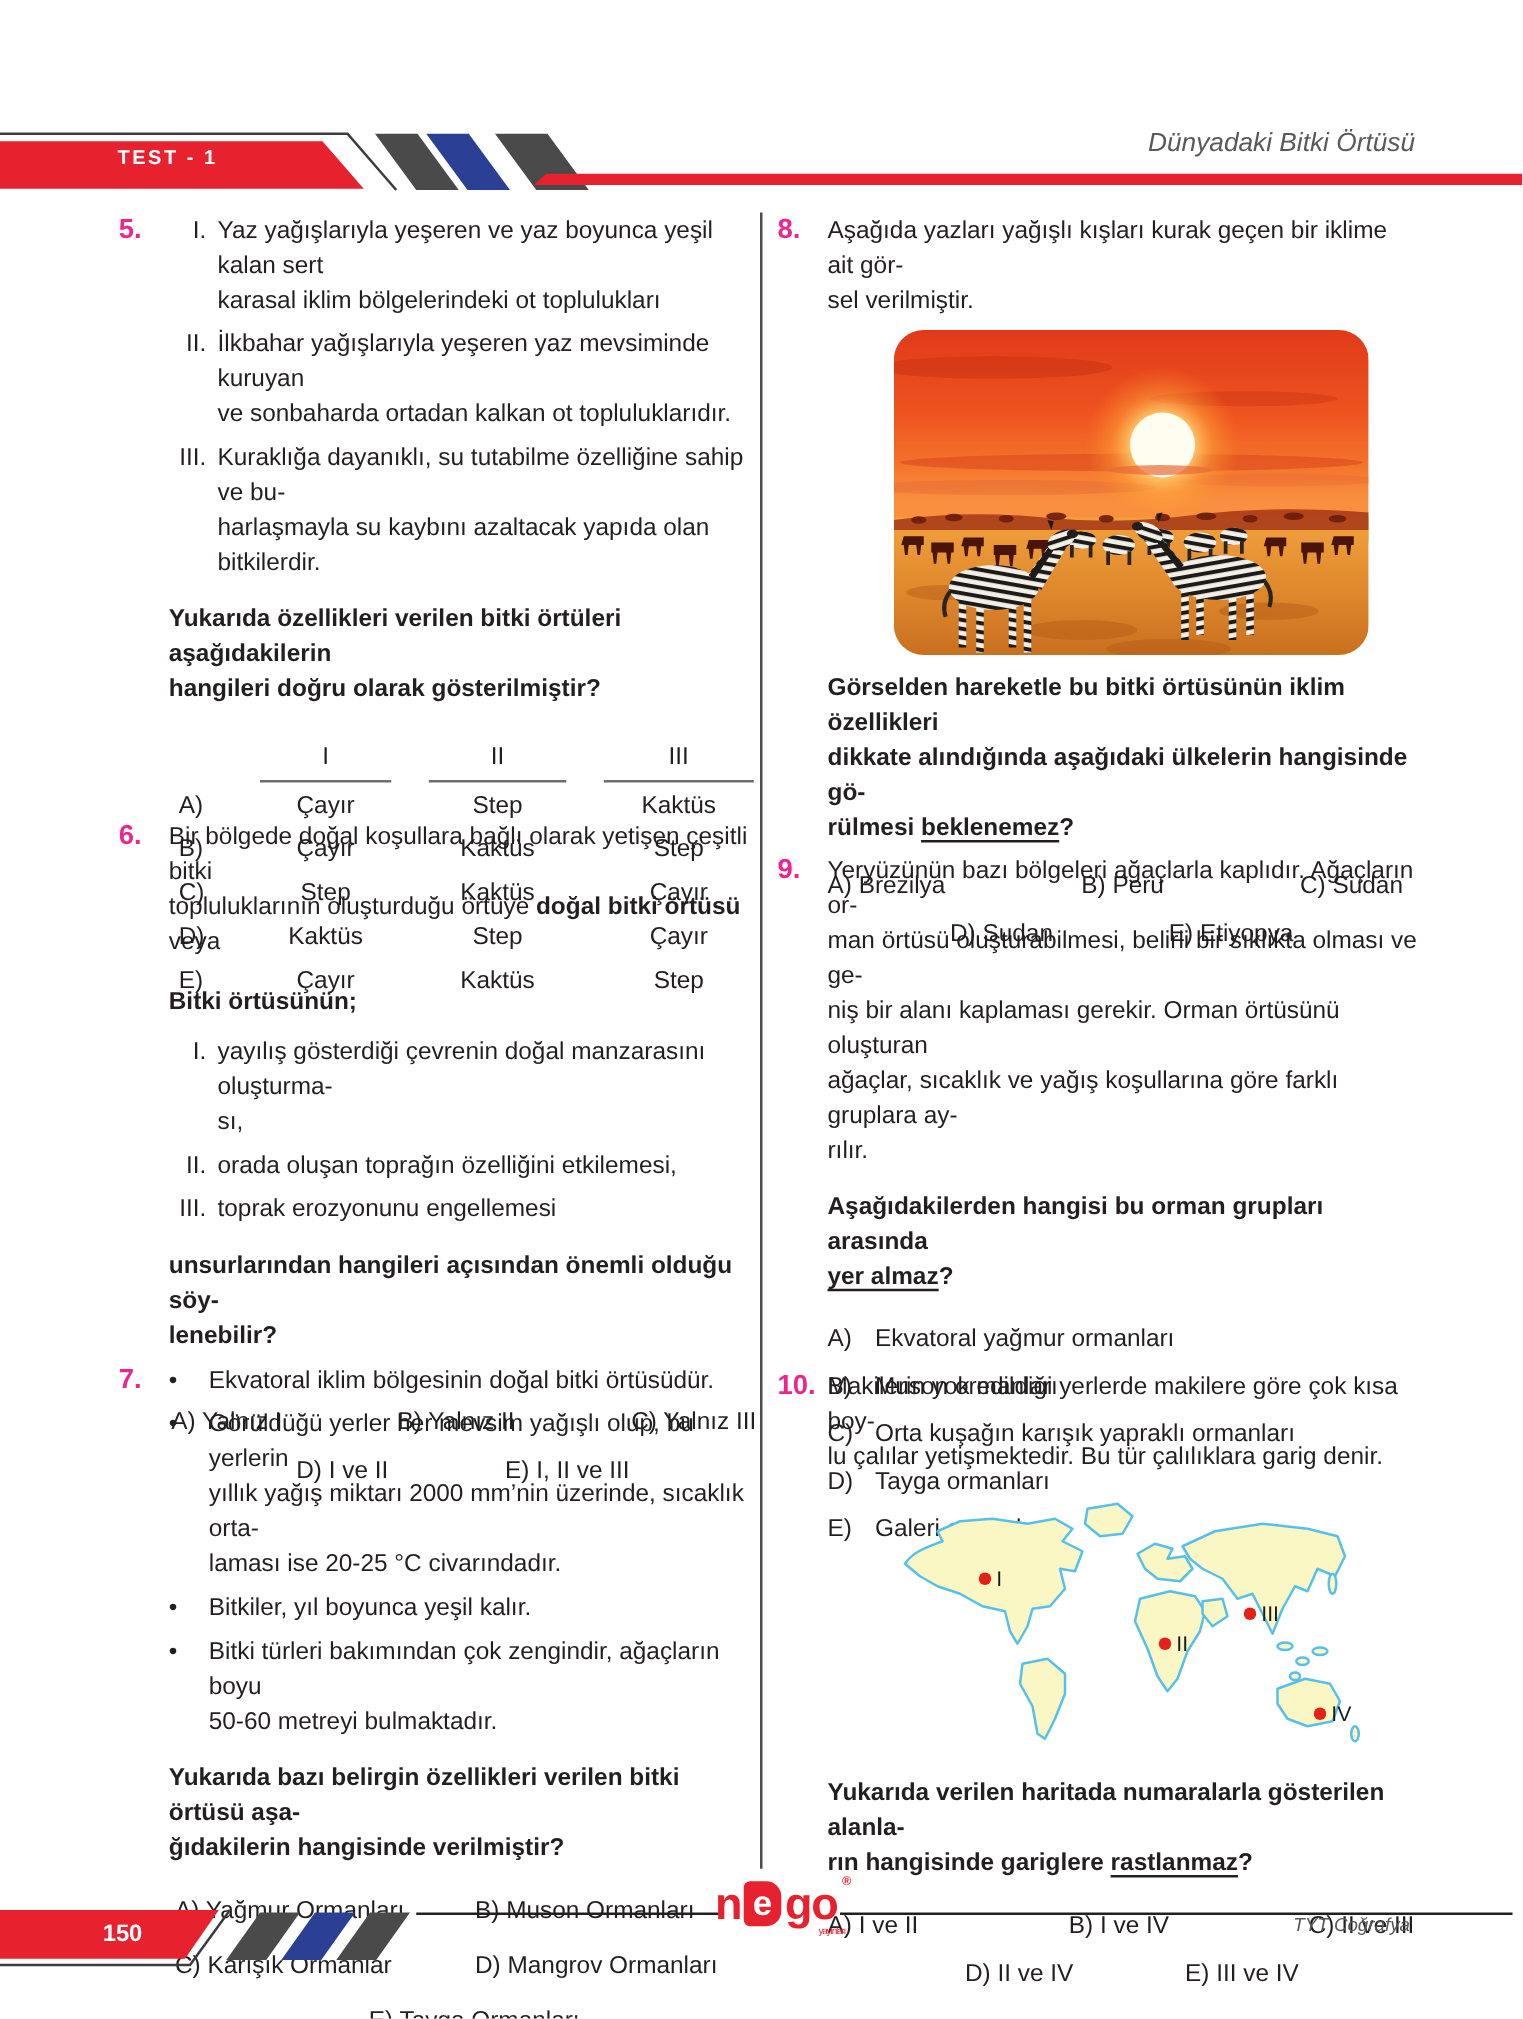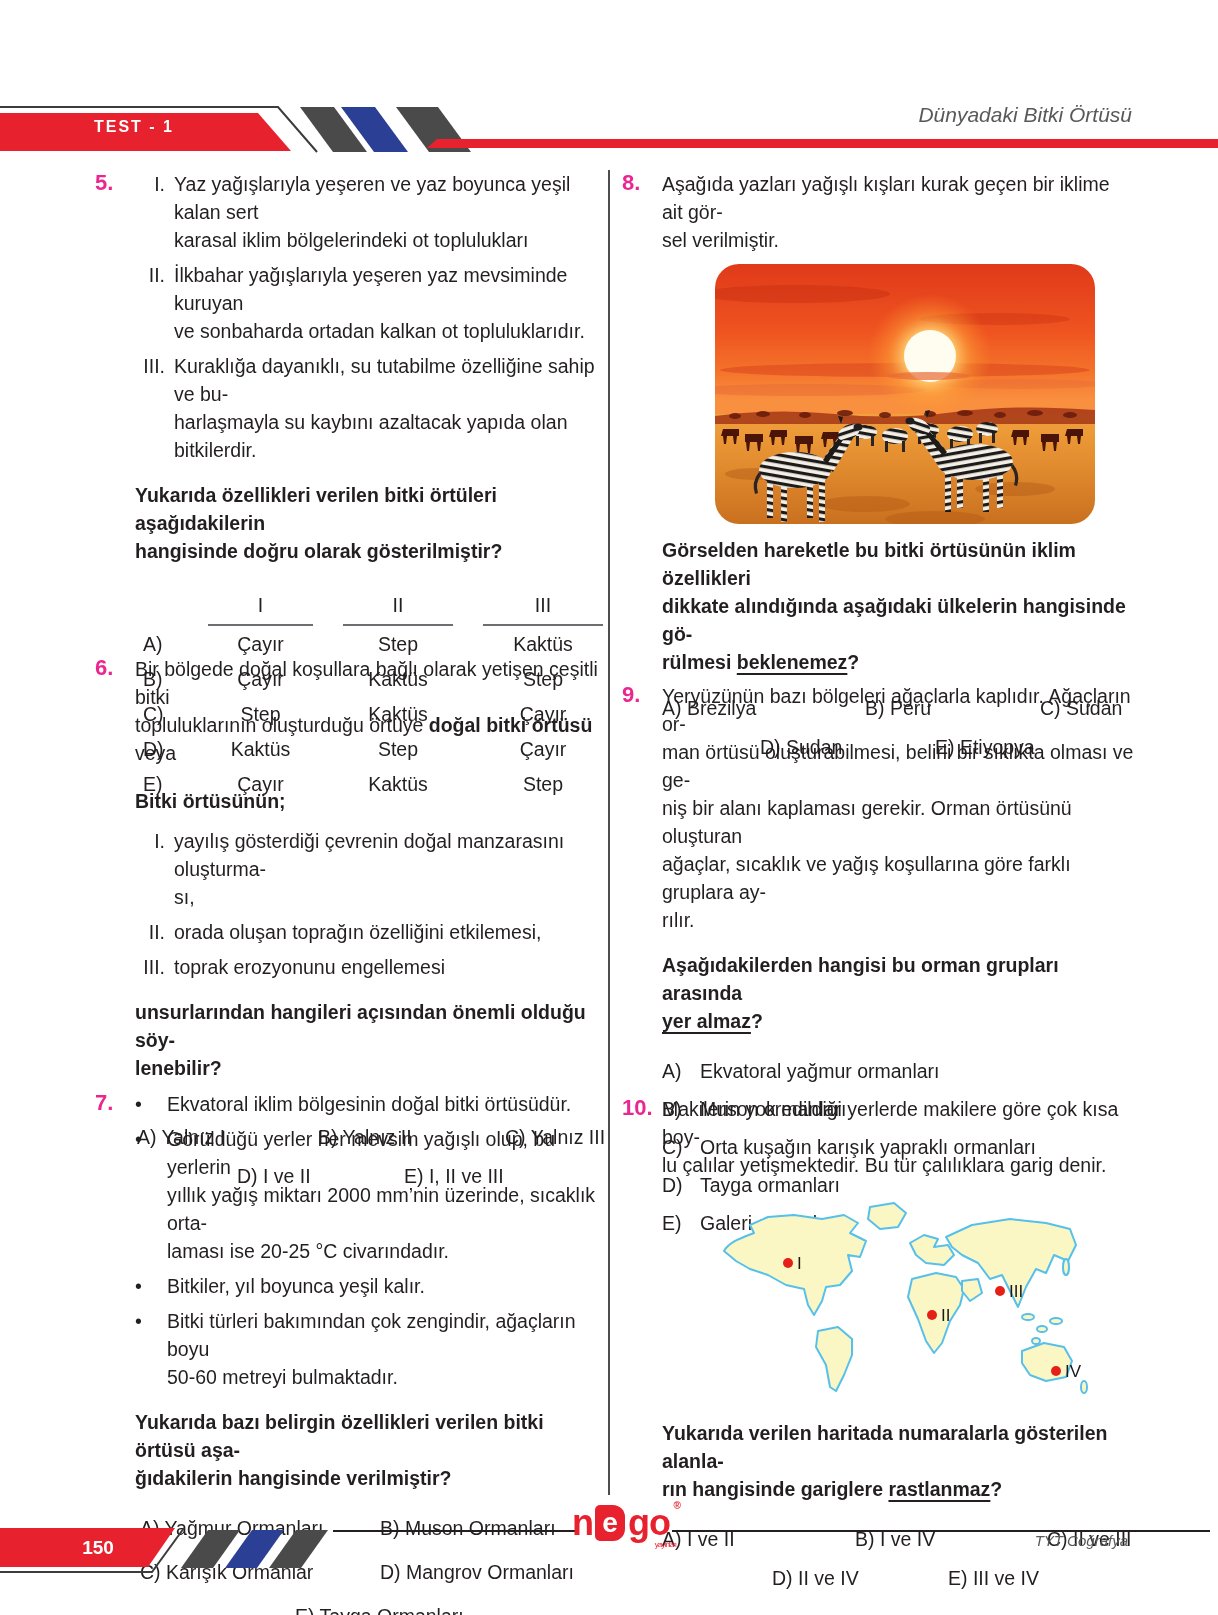--- a/index.html
+++ b/index.html
@@ -111,21 +111,21 @@
         </div>
         <div class="item">
           <div class="inum">III.</div>
           <div class="itext">
               <div>Kuraklığa dayanıklı, su tutabilme özelliğine sahip ve bu-</div>
               <div>harlaşmayla su kaybını azaltacak yapıda olan bitkilerdir.</div>
             </div>
         </div>
         <div class="stem">
             <div>Yukarıda özellikleri verilen bitki örtüleri aşağıdakilerin</div>
-            <div>hangisinde doğru olarak gösterilmiştir?</div>
+            <div>hangileri doğru olarak gösterilmiştir?</div>
           </div>
 
         <div class="ttable">
           <div class="thead">
             <div></div>
             <div class="hc">I</div>
             <div class="hc">II</div>
             <div class="hc">III</div>
           </div>
           <div class="trow">

